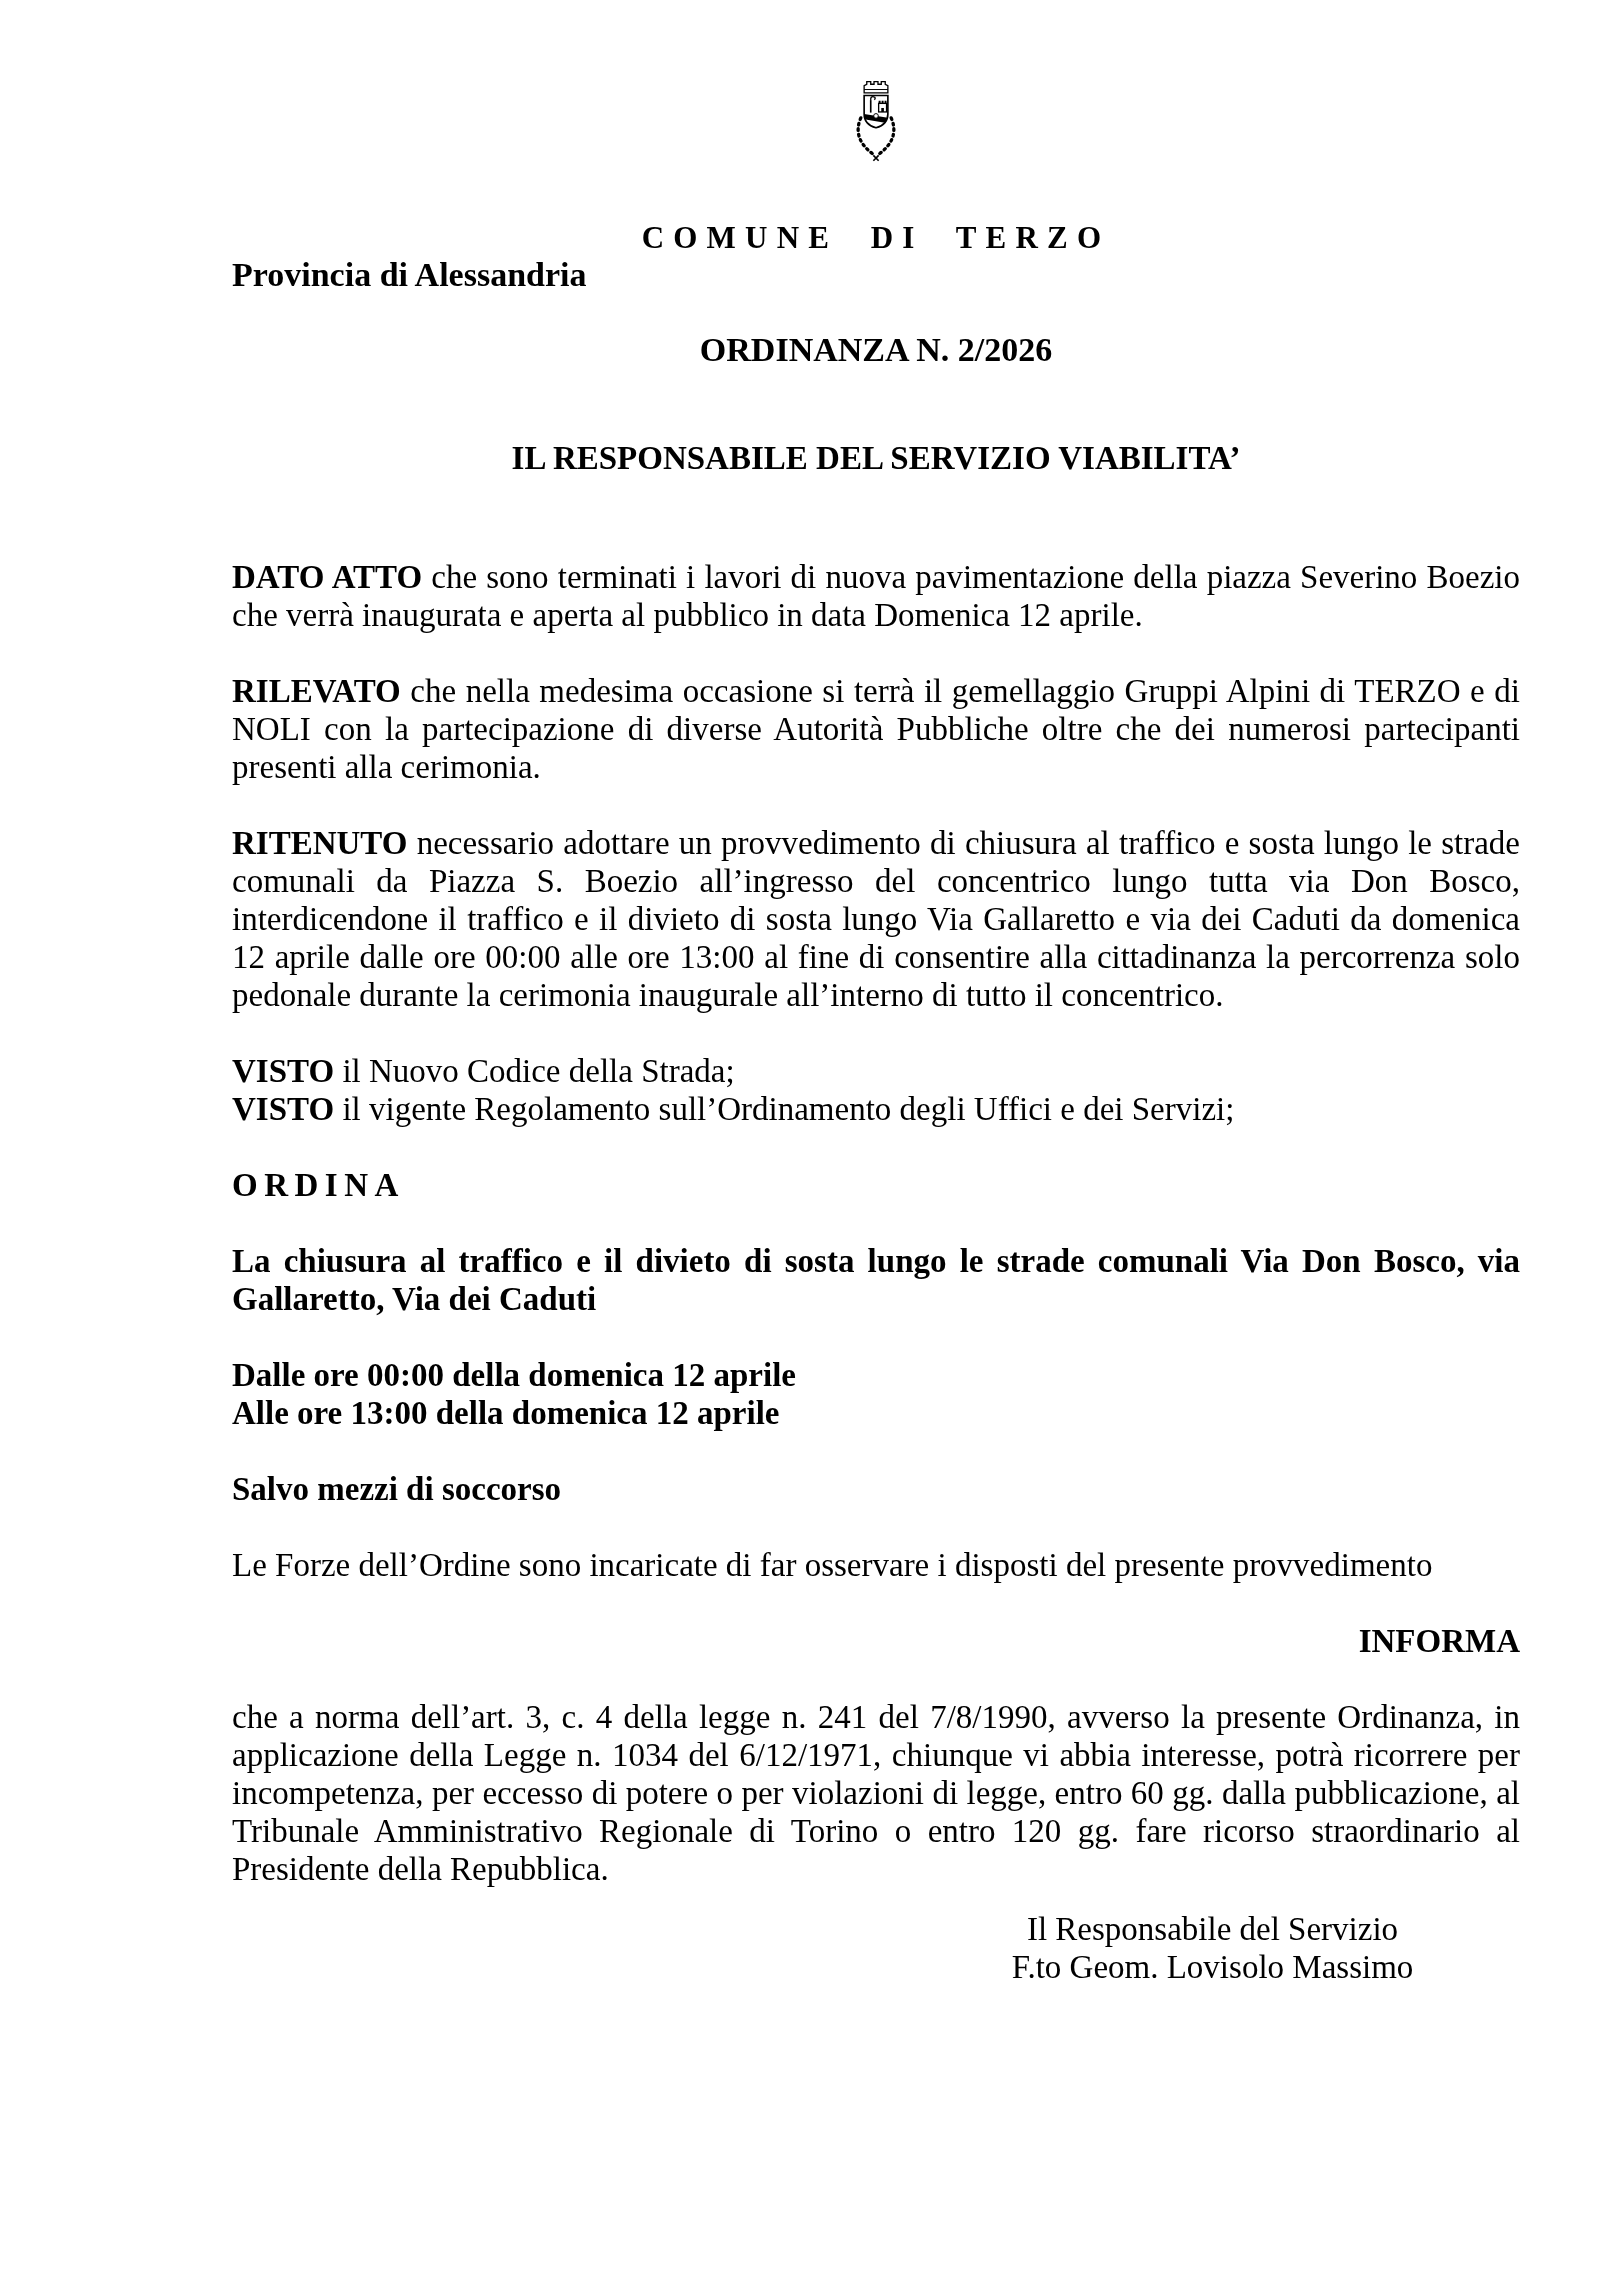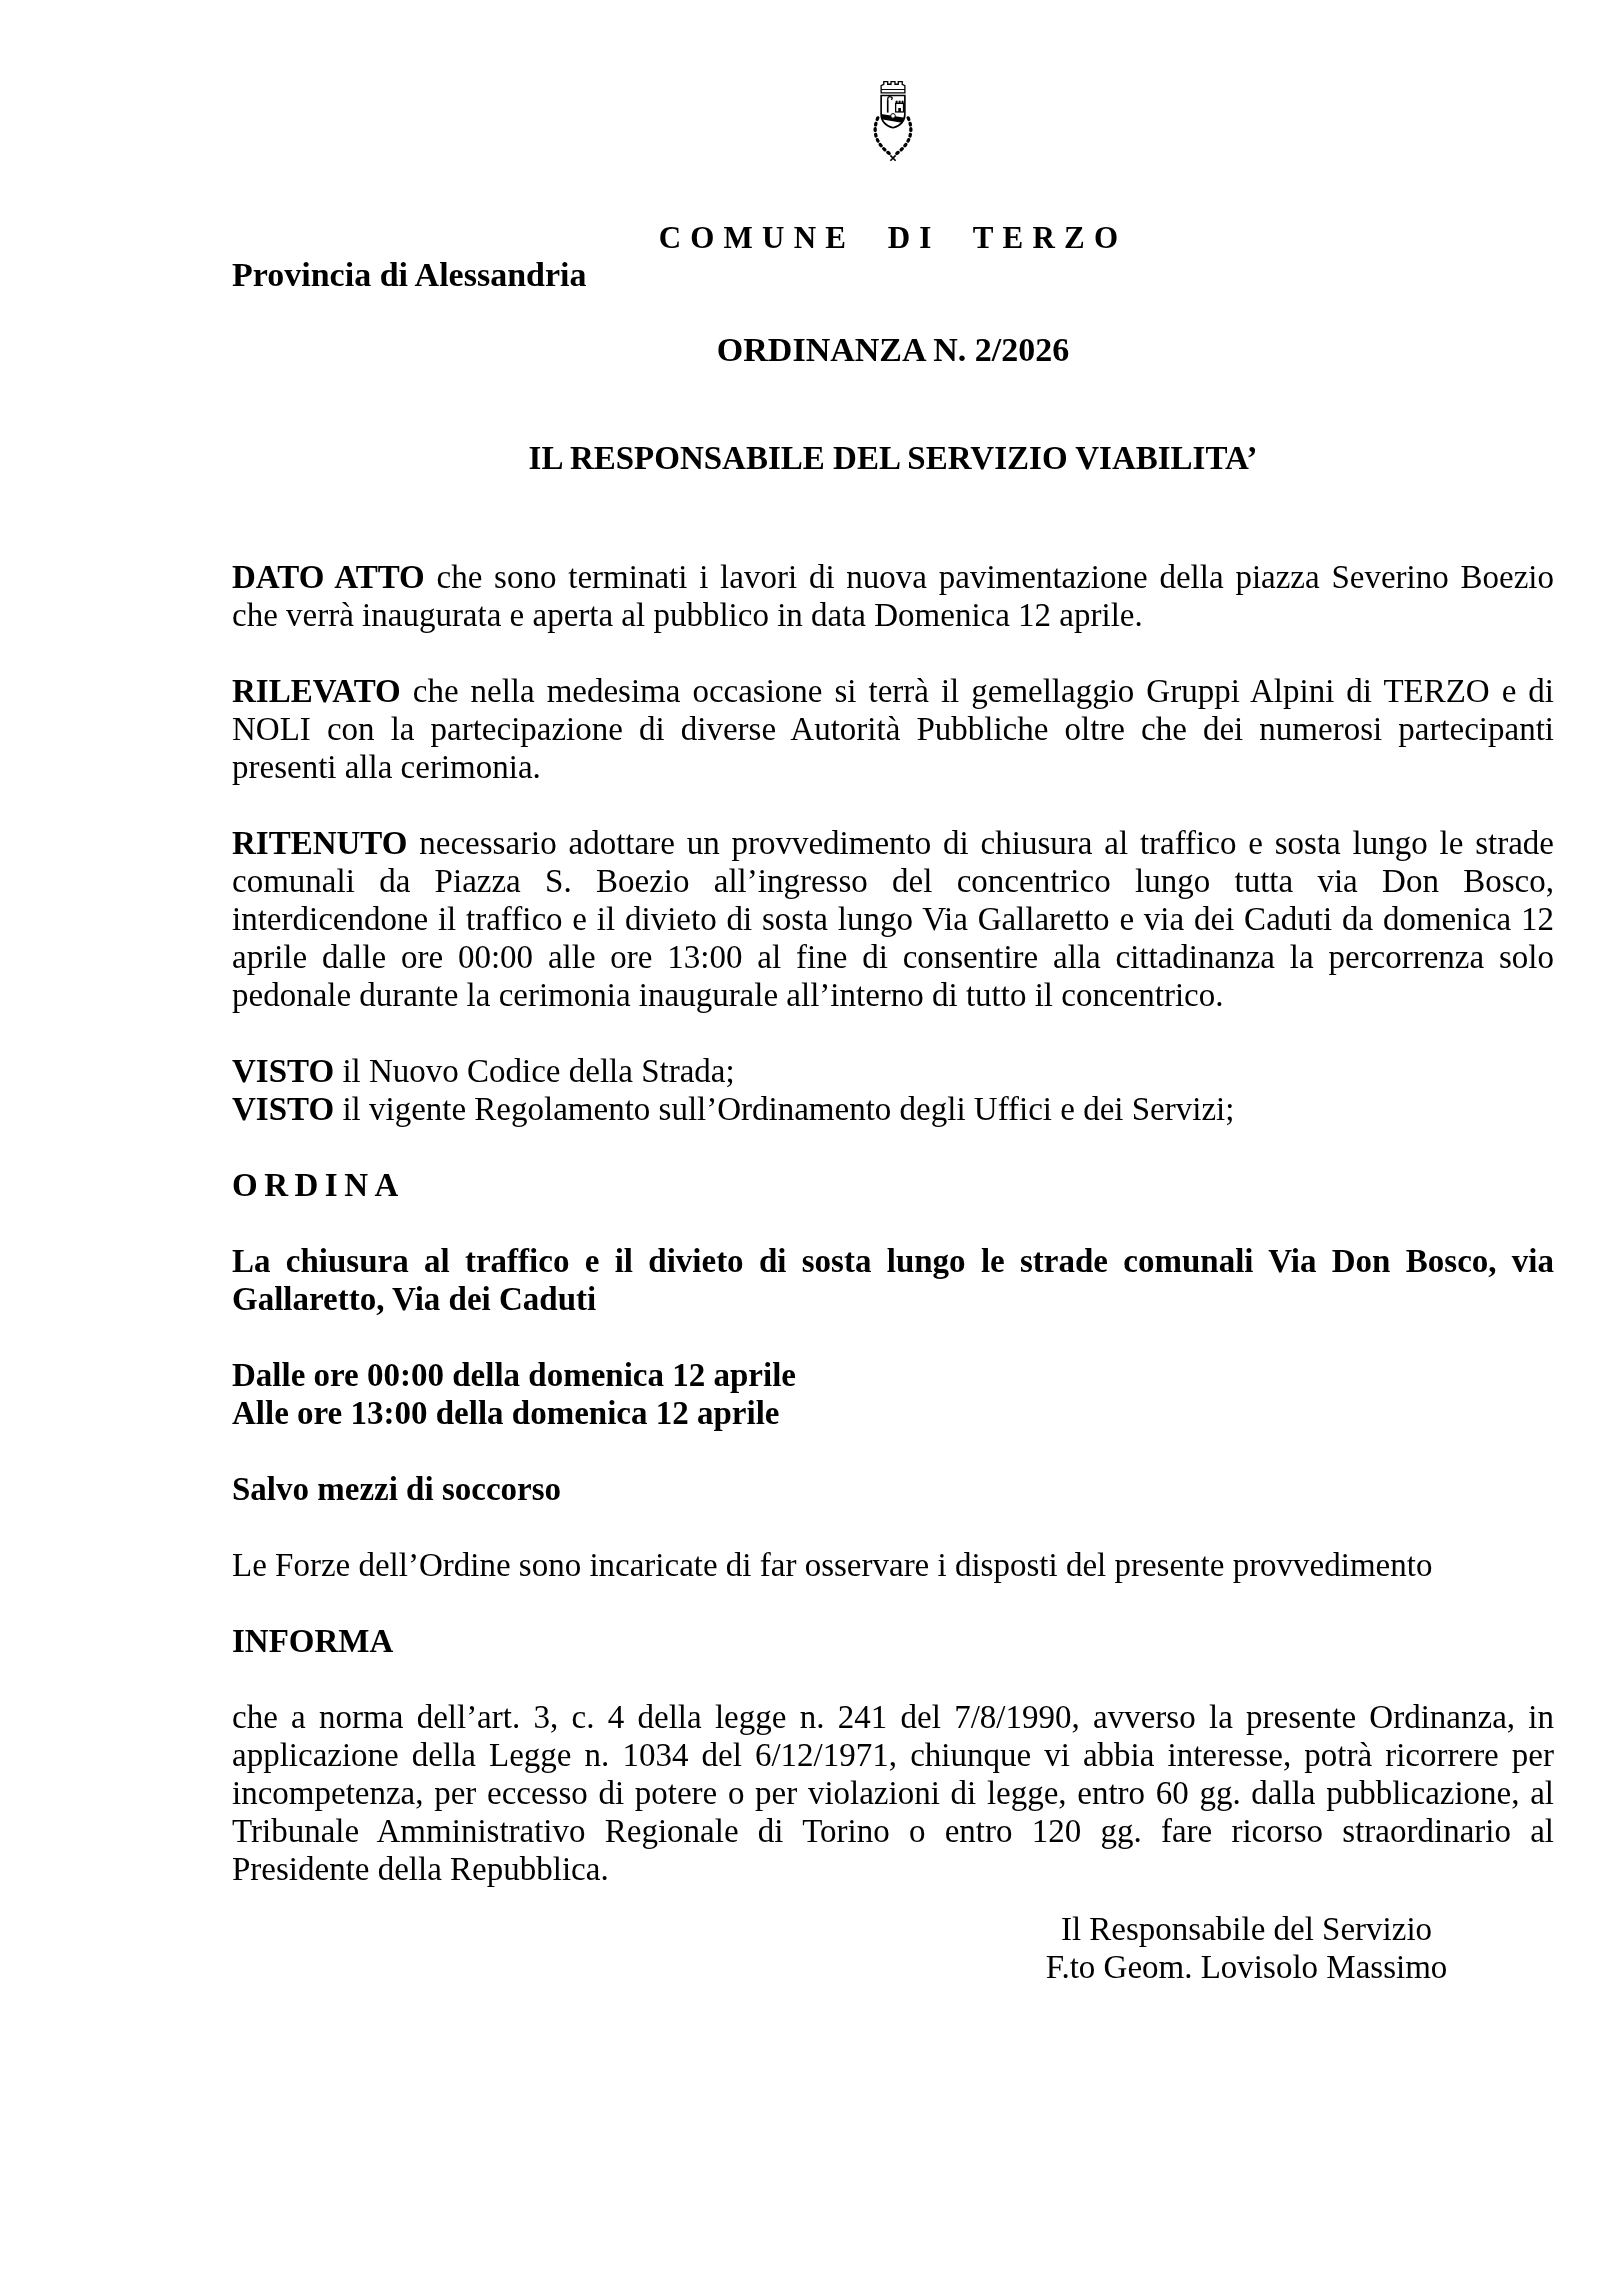--- a/index.html
+++ b/index.html
@@ -14,21 +14,21 @@
     font-family: "Liberation Serif", "DejaVu Serif", serif;
     font-size: 33px;
     line-height: 38px;
     color: #000000;
     -webkit-font-smoothing: antialiased;
   }
   .page {
     box-sizing: border-box;
     width: 1622px;
     height: 2295px;
-    padding: 77px 68px 0 232px;
+    padding: 77px 102px 0 232px;
     overflow: hidden;
   }
   .crest {
     display: block;
     margin: 0 auto;
     width: 60px;
     height: 89px;
   }
   .title {
     margin-top: 56px;
@@ -65,21 +65,21 @@
   .para.first-para { margin-top: 81px; }
   .lead { font-weight: bold; }
   .bold-para { font-weight: bold; }
   .heading-ordina {
     margin-top: 38px;
     font-weight: bold;
     letter-spacing: 6.5px;
   }
   .heading-informa {
     margin-top: 38px;
-    text-align: left;
+    text-align: right;
     font-weight: bold;
   }
   .place-date { margin-top: 38px; text-align: left; }
   .signature {
     margin: 22px 0 0 auto;
     width: 615px;
     text-align: center;
   }
 </style>
 </head>

